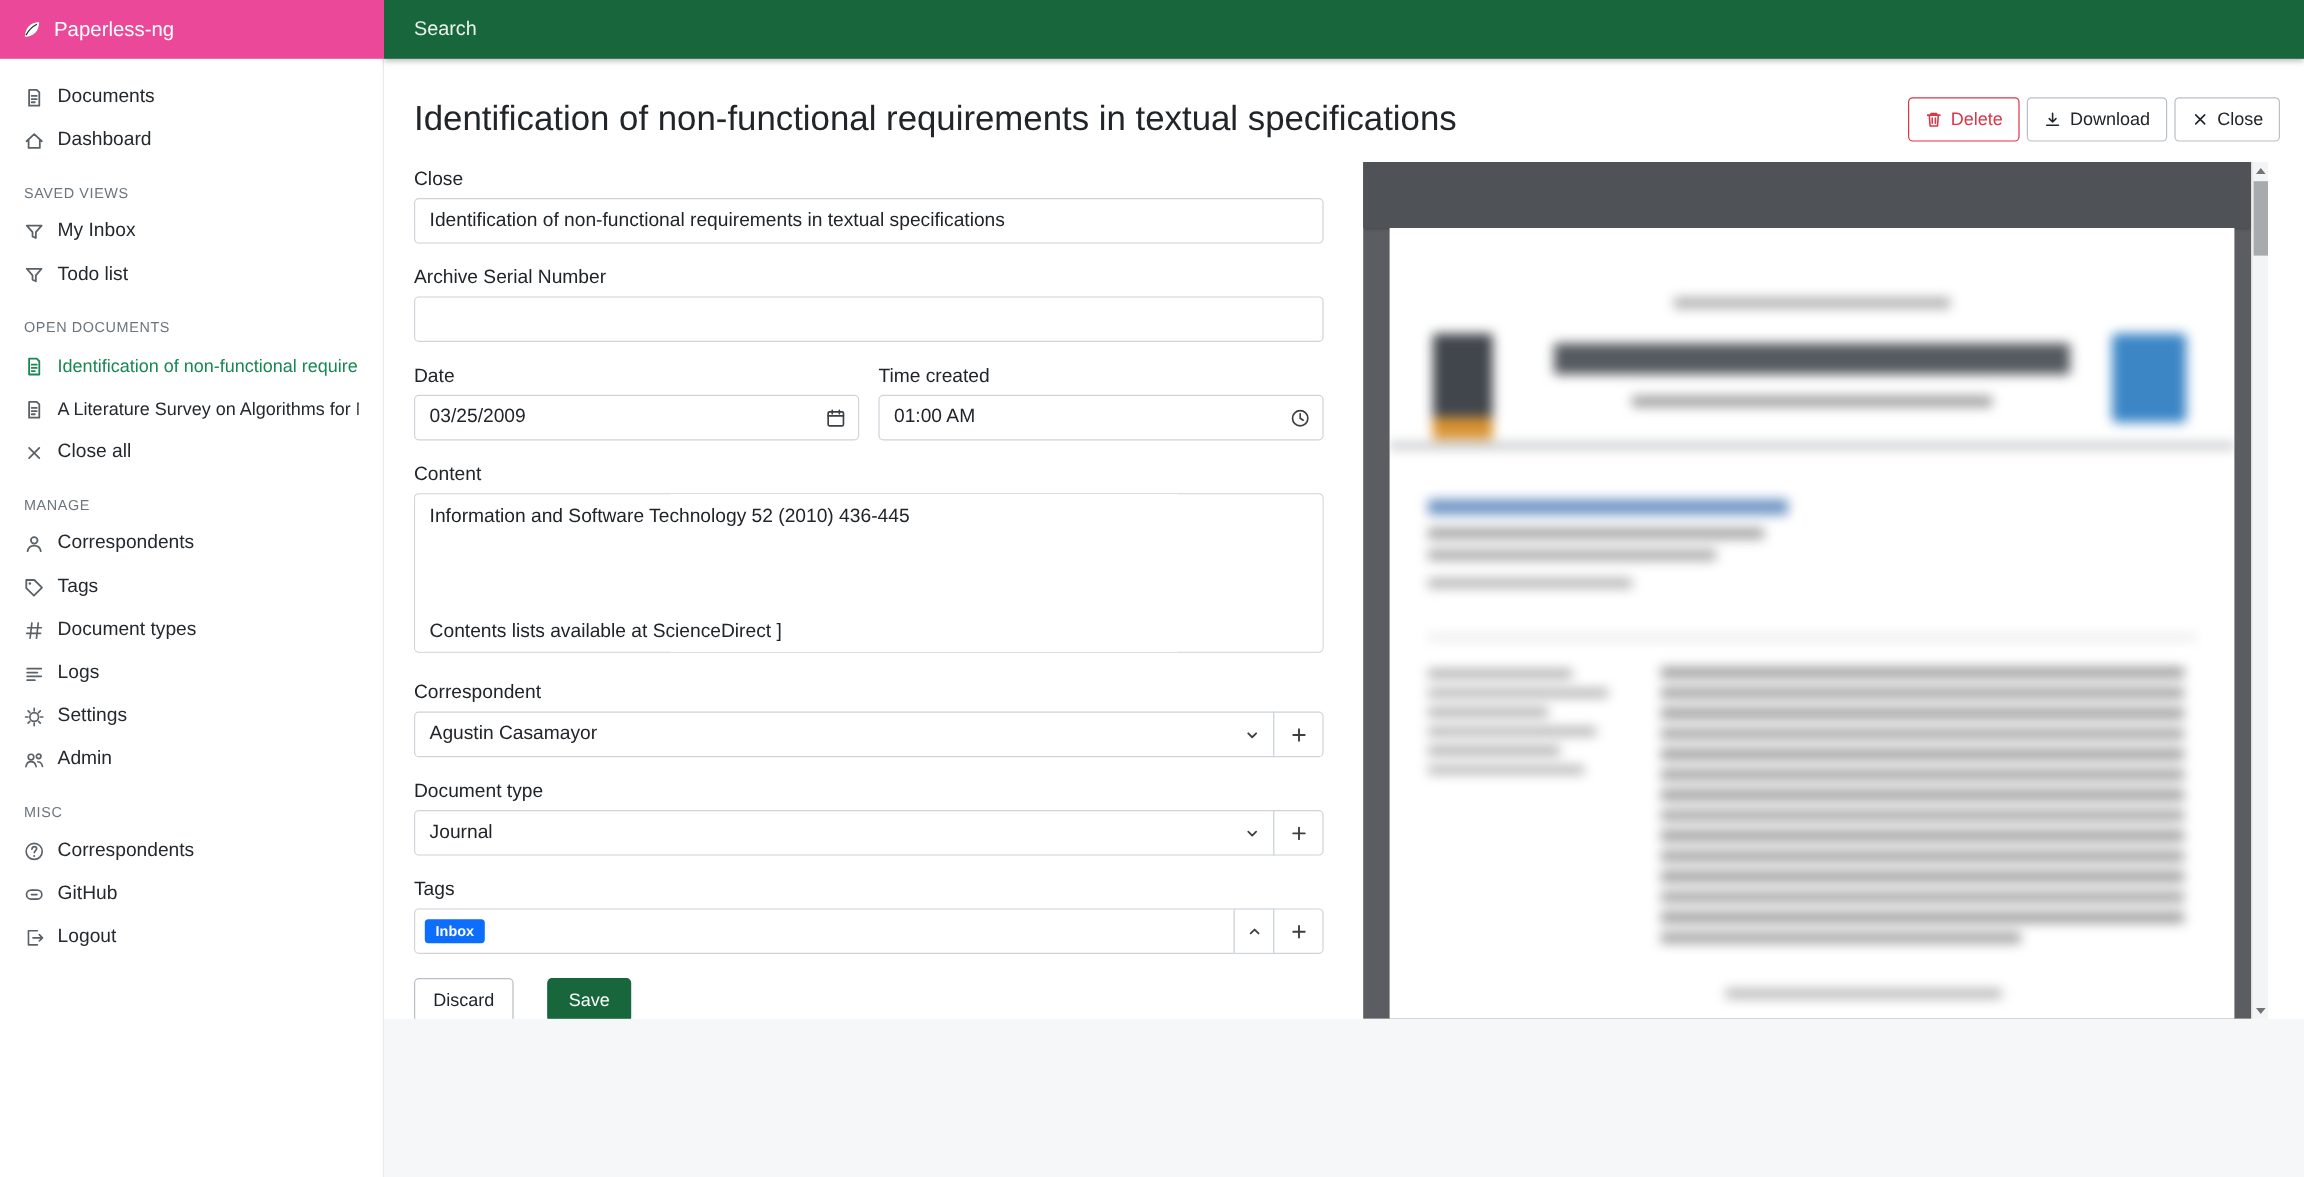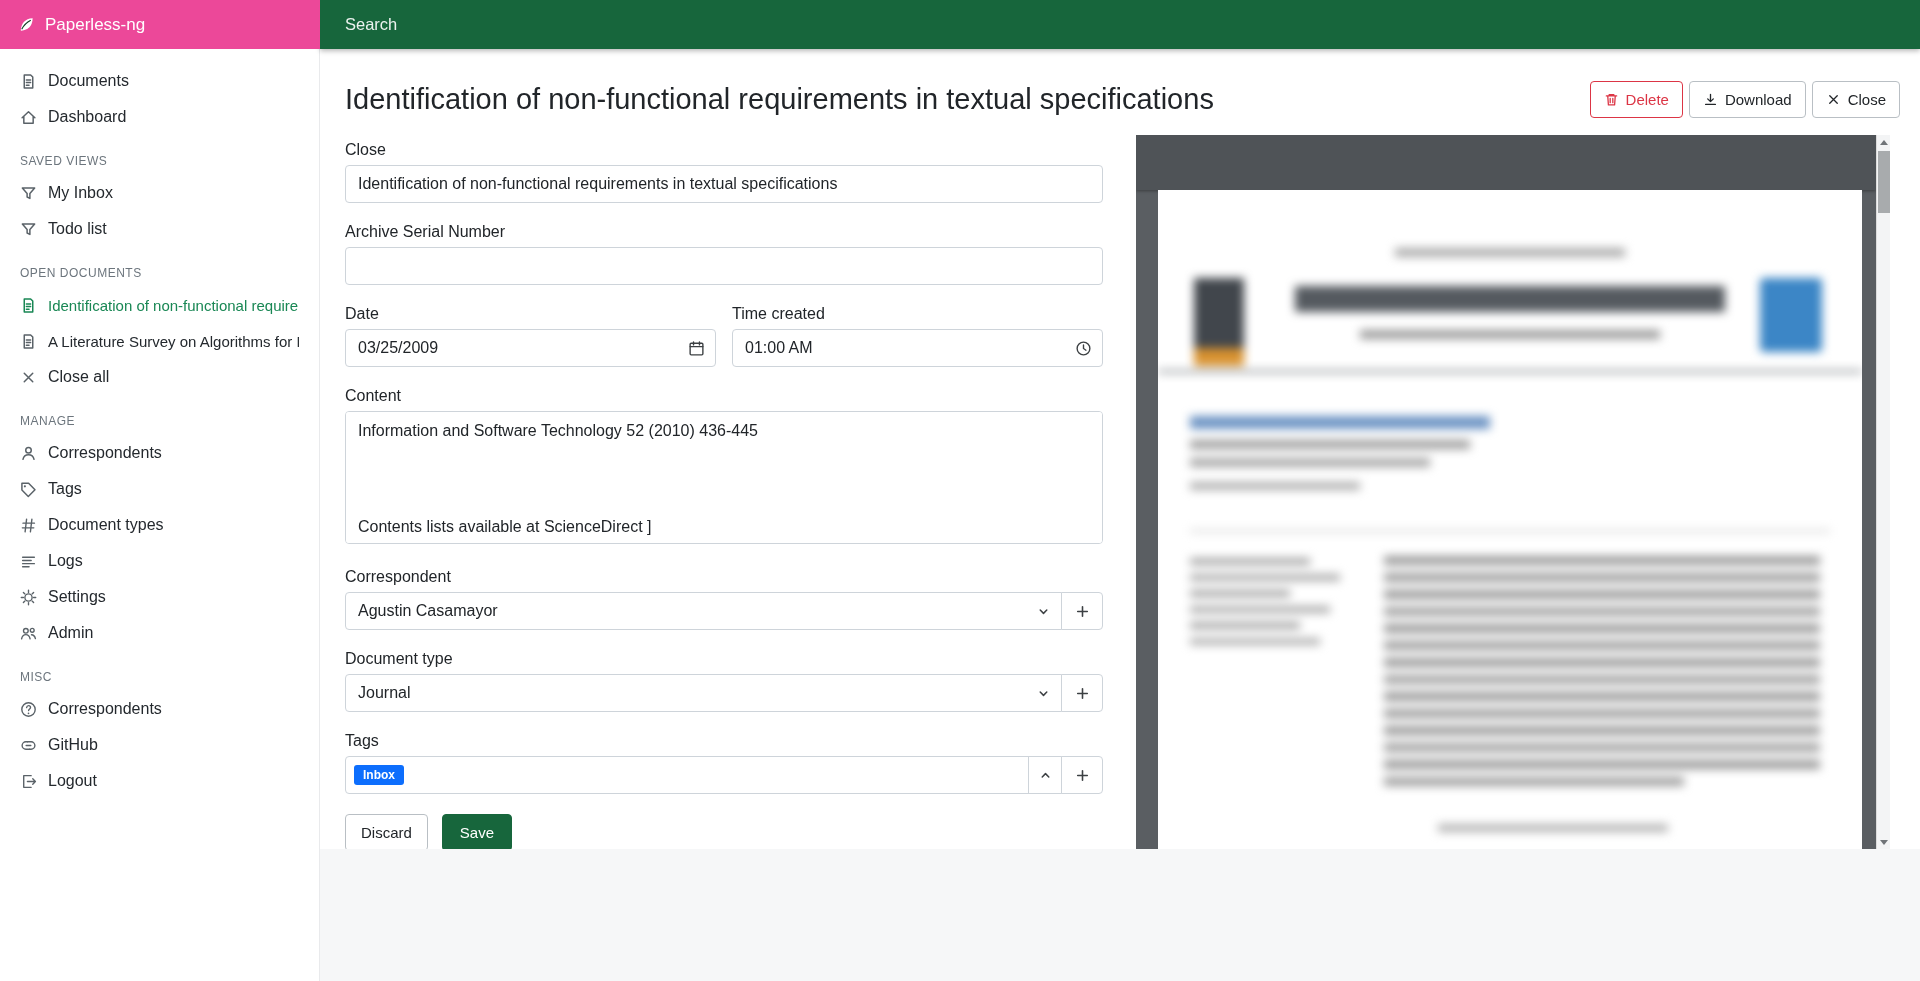--- a/index.html
+++ b/index.html
@@ -77,21 +77,21 @@
   .select-box .icon { color:#3c4043; }
   .group-btn { height:38px; border:1px solid #ced4da; background:#fff; cursor:pointer;
                display:inline-flex; align-items:center; justify-content:center; color:#3c4043; }
   .group-btn.plus { width:42px; border-radius:0 4px 4px 0; margin-left:-1px; }
   .group-btn.caret { width:34px; margin-left:-1px; border-radius:0; }
   .tags-box { flex:1; height:38px; border:1px solid #ced4da; border-radius:4px 0 0 4px;
               display:flex; align-items:center; padding:0 8px; background:#fff; cursor:text; }
   .tag-badge { background:#0d6efd; color:#fff; font-size:12px; font-weight:bold;
                padding:4px 9px; border-radius:3px; line-height:1; }
 
-  .form-actions { display:flex; gap:14px; margin-top:18px; }
+  .form-actions { display:flex; gap:28px; margin-top:18px; }
   .btn-discard { padding:0 15px; }
   .btn-save { background:#17663c; border:1px solid #17663c; color:#fff; padding:0 17px; }
 
   
   .preview-wrap { width:754px; height:714px; margin-left:33px; display:flex; flex:0 0 auto; }
   .preview { flex:1; background:#5a5e62; display:flex; flex-direction:column; overflow:hidden; }
   .pdf-toolbar { height:55px; background:#4f5357; box-shadow:0 1px 3px rgba(0,0,0,.35); flex:0 0 auto; }
   .pdf-viewer { flex:1; display:flex; }
   .pdf-page { flex:1; margin:0 14px 0 22px; background:#fff; position:relative; overflow:hidden; }
   .blur-layer { position:absolute; inset:0; filter:blur(5px); }

